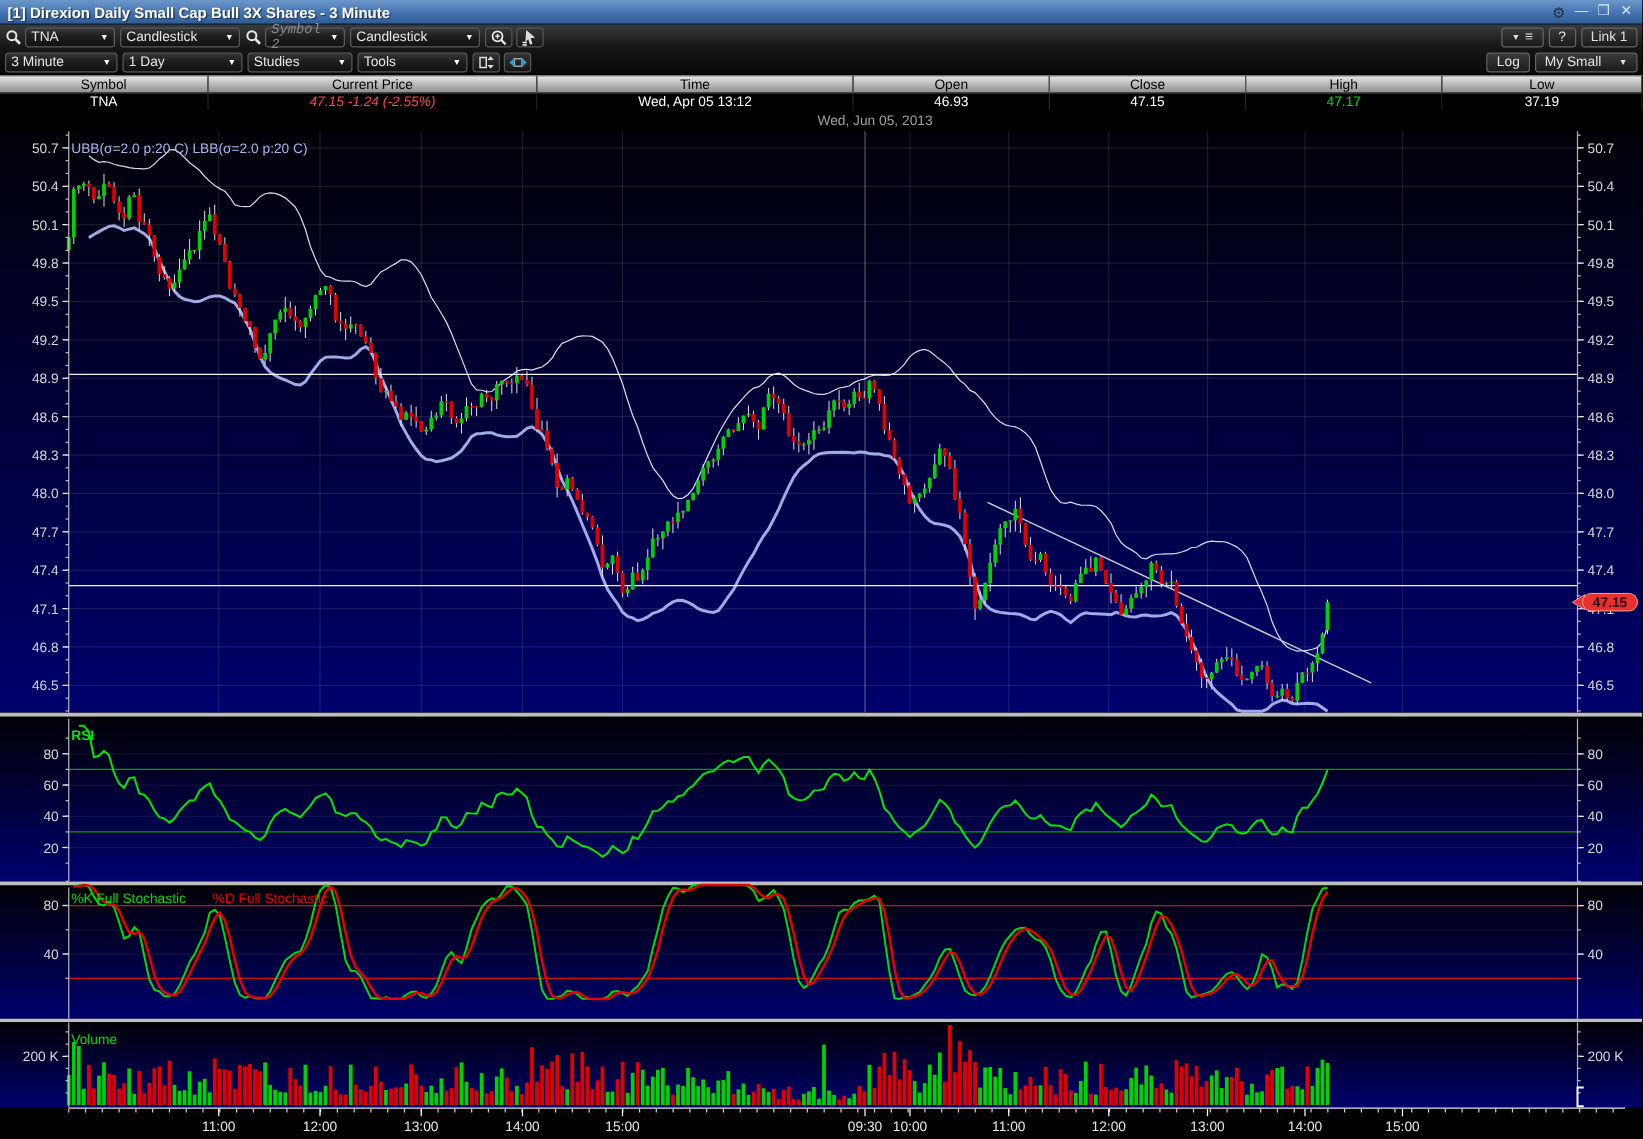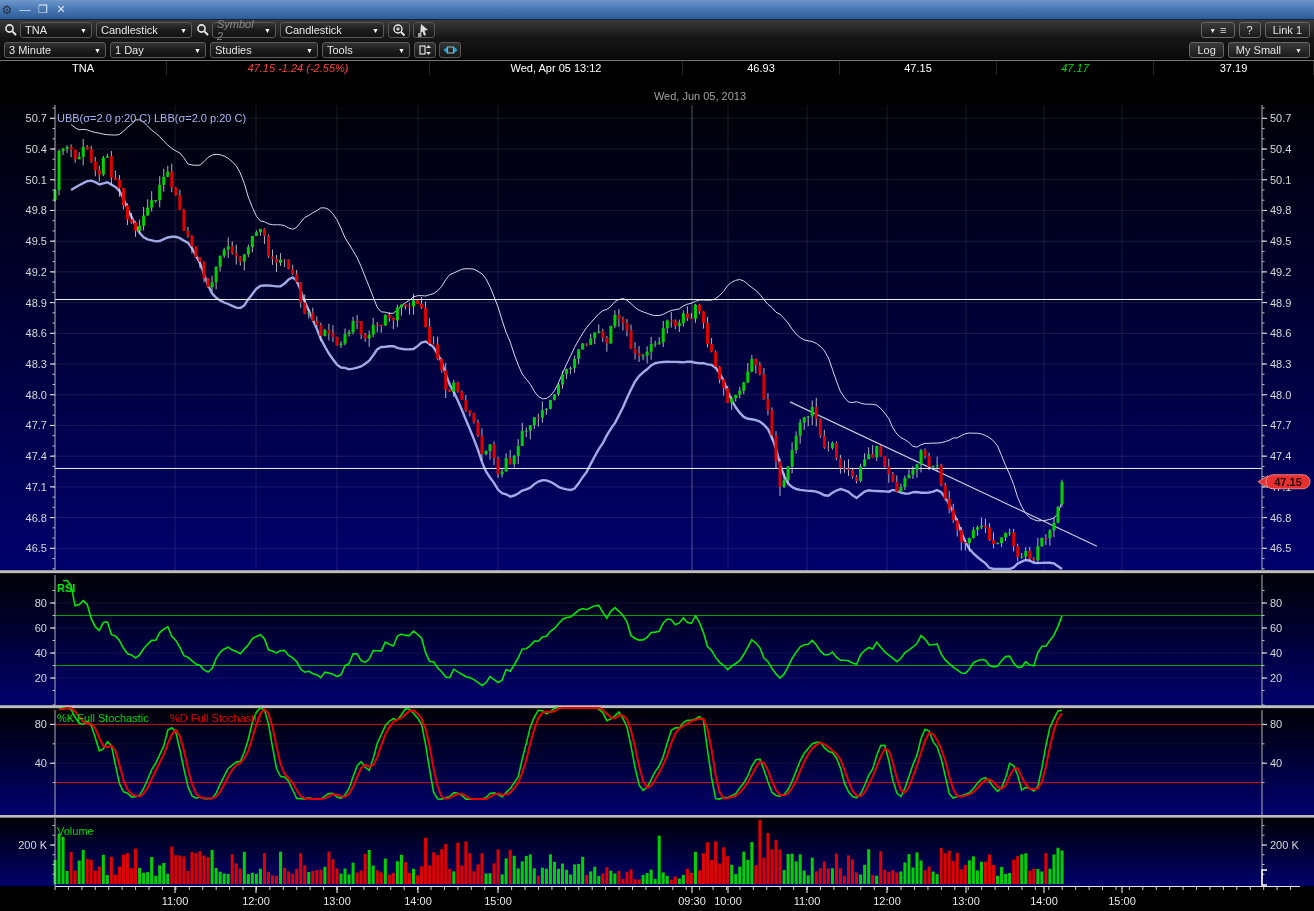--- a/index.html
+++ b/index.html
@@ -16,44 +16,45 @@
     font-size:11px;color:#d9e6f5;line-height:1;}
   .wbtn.gear{color:#23303f;font-size:12px;}
   
   .toolbar{height:40px;background:linear-gradient(#3a3a3a,#161616 45%,#0a0a0a);
     border-bottom:1px solid #000;position:relative;}
   .trow{height:20px;display:flex;align-items:center;padding:0 4px;position:relative;}
   .dd{height:16px;display:inline-flex;align-items:center;justify-content:space-between;
     background:linear-gradient(#343434,#1c1c1c 50%,#121212);border:1px solid #5a5a5a;
     border-radius:3px;color:#e6e6e6;font-size:11px;padding:0 4px;margin-right:4px;}
   .dd .arr{font-size:7px;color:#fff;margin-left:6px;}
-  .dd.ph .lbl{color:#8a8a8a;font-style:italic;}
+  .dd.ph .lbl{color:#8a8a8a;font-style:italic;font-family:Liberation Mono, monospace;}
   .icbtn{height:16px;width:22px;display:inline-flex;align-items:center;justify-content:center;
     background:linear-gradient(#343434,#161616);border:1px solid #555;border-radius:3px;margin-right:3px;}
   .sicon{width:14px;height:14px;margin-right:2px;}
   .tb-right{position:absolute;right:4px;top:0;height:20px;display:flex;align-items:center;}
   .btn{height:16px;display:inline-flex;align-items:center;justify-content:center;
     background:linear-gradient(#3a3a3a,#1a1a1a);border:1px solid #666;border-radius:3px;
     color:#e0e0e0;font-size:11px;padding:0 7px;margin-left:4px;}
   
   .quote{height:28px;border-top:1px solid #777;}
   .qrow{display:grid;grid-template-columns:167px 263px 253px 157px 157px 157px 160px;height:14px;}
   .qh{background:linear-gradient(#e6e6e6,#b4b4b4 55%,#8f8f8f);color:#000;font-size:11px;
     display:flex;align-items:center;justify-content:center;border-right:1px solid #555;
     border-bottom:1px solid #444;}
   .qv{background:#000;color:#fff;font-size:11px;display:flex;align-items:center;justify-content:center;
     border-right:1px solid #262626;}
-  .qv.red{color:#ff4242;font-style:italic;} .qv.grn{color:#00dc00;font-style:italic;}
+  .qv.red{color:#ff4242;font-style:italic;} .qv.grn{color:#00dc00;}
   svg{display:block;}
   text{font-family:"Liberation Sans","DejaVu Sans",sans-serif;}
 </style>
 </head>
 <body>
 
 <div class="titlebar">
+  <div class="ttl">[1] Direxion Daily Small Cap Bull 3X Shares - 3 Minute</div>
   <div class="winbtns">
     <div class="wbtn gear">⚙</div>
     <div class="wbtn">—</div>
     <div class="wbtn">❒</div>
     <div class="wbtn">✕</div>
   </div>
 </div>
 
 <div class="toolbar">
   <div class="trow">
@@ -99,29 +100,29 @@
     <div class="tb-right">
       <div class="btn">
         <span class="arr" style="font-size:7px;margin-right:4px">▼</span>
         <span>≡</span>
       </div>
       <div class="btn">?</div>
       <div class="btn">Link 1</div>
     </div>
   </div>
   <div class="trow">
-    <div class="dd" style="width:102px">
+    <div class="dd" style="width:90px">
       <span class="lbl">3 Minute</span>
         <span class="arr">▼</span>
     </div>
     <div class="dd" style="width:96px">
       <span class="lbl">1 Day</span>
         <span class="arr">▼</span>
     </div>
-    <div class="dd" style="width:108px">
+    <div class="dd" style="width:84px">
       <span class="lbl">Studies</span>
         <span class="arr">▼</span>
     </div>
     <div class="dd" style="width:88px">
       <span class="lbl">Tools</span>
         <span class="arr">▼</span>
     </div>
     <div class="icbtn">
       <svg width="14" height="14" viewBox="0 0 14 14">
         <rect x="2" y="3" width="5" height="8" fill="none" stroke="#ddd" stroke-width="1.2"></rect>
@@ -140,20 +141,29 @@
       <div class="btn">Log</div>
       <div class="btn">
         <span>My Small</span>
         <span class="arr" style="font-size:7px;margin-left:14px">▼</span>
       </div>
     </div>
   </div>
 </div>
 
 <div class="quote">
+  <div class="qrow">
+    <div class="qh">Symbol</div>
+    <div class="qh">Current Price</div>
+    <div class="qh">Time</div>
+    <div class="qh">Open</div>
+    <div class="qh">Close</div>
+    <div class="qh">High</div>
+    <div class="qh">Low</div>
+  </div>
   <div class="qrow">
     <div class="qv">TNA</div>
     <div class="qv red">47.15  -1.24 (-2.55%)</div>
     <div class="qv">Wed, Apr 05  13:12</div>
     <div class="qv">46.93</div>
     <div class="qv">47.15</div>
     <div class="qv grn">47.17</div>
     <div class="qv">37.19</div>
   </div>
 </div>

